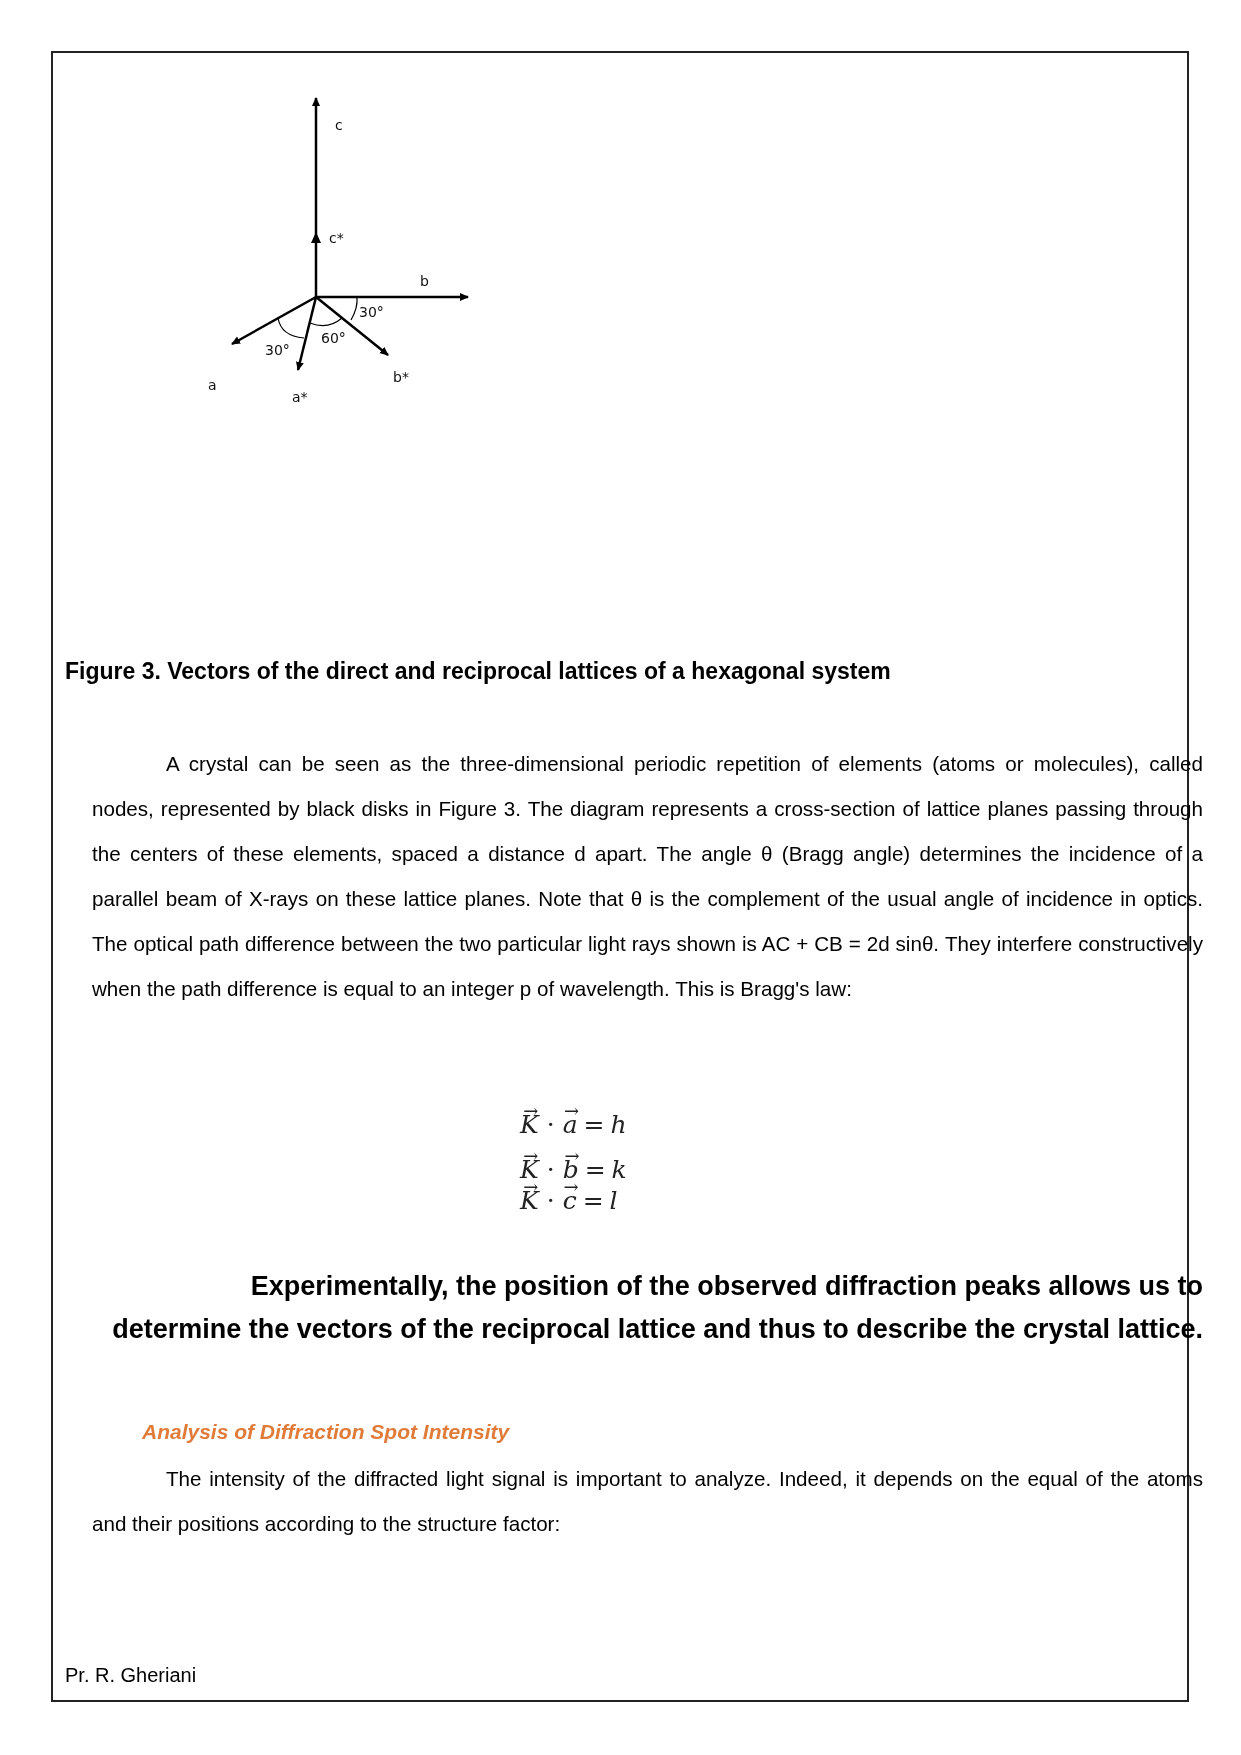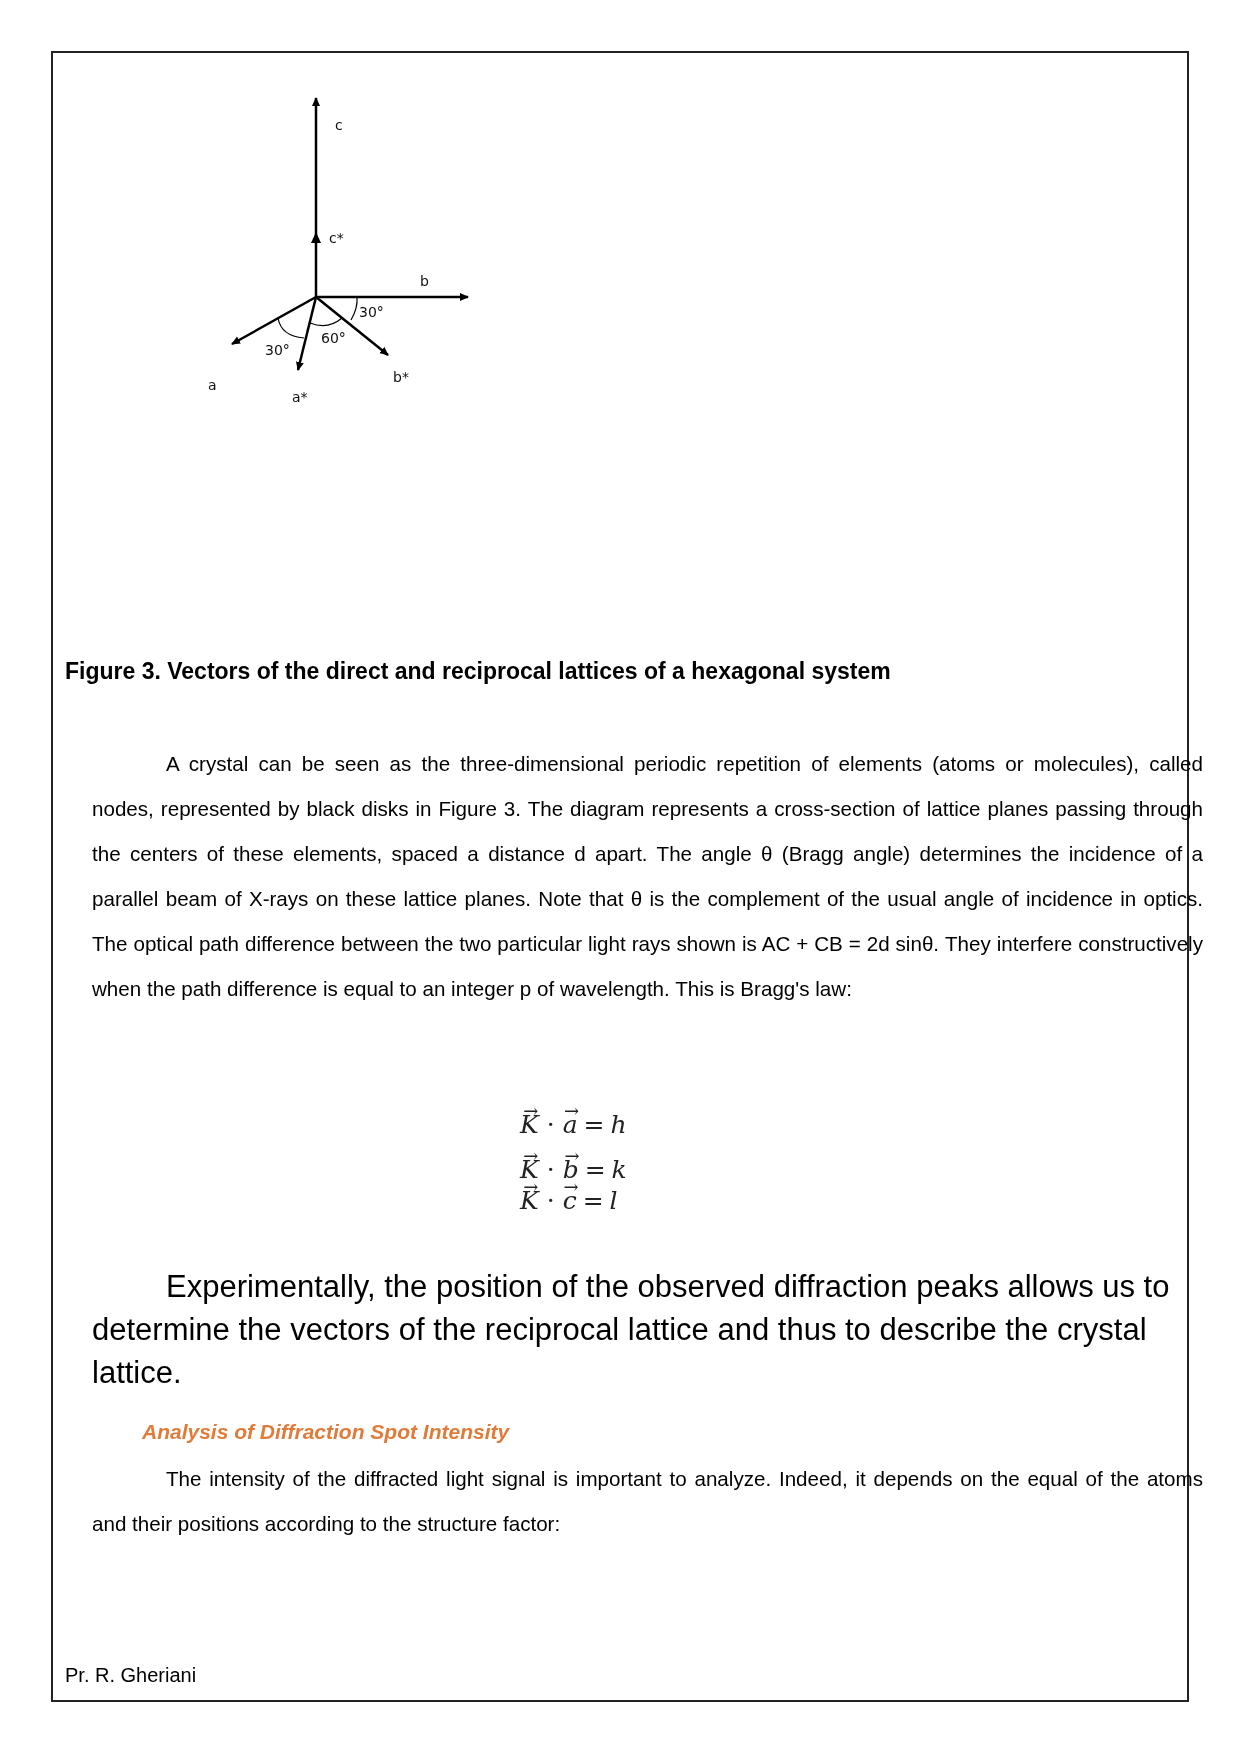--- a/index.html
+++ b/index.html
@@ -13,21 +13,21 @@
   .para .indent { display: inline-block; width: 74px; }
   .p1 { top: 741px; }
   .eq { position: absolute; left: 520px; font-family: "DejaVu Serif", serif; font-style: italic; font-size: 25px; line-height: 38px; white-space: nowrap; color: #222; }
   .eq1 { top: 1106px; }
   .eq2 { top: 1144px; margin-top: 7px; }
   .eq3 { top: 1182px; }
   .vec { position: relative; display: inline-block; }
   .vec::before { content: "\2192"; position: absolute; left: 50%; top: -14px; transform: translateX(-40%); font-style: normal; font-size: 18px; }
   .dot { font-style: normal; padding: 0 8px; }
   .eqs { font-style: normal; padding: 0 6px; }
-  .p2 { top: 1265px; font-size: 31px; line-height: 43px; text-align: left; width: 1111px; }
+  .p2 { top: 1265px; font-size: 27px; line-height: 43px; text-align: right; width: 1111px; font-weight: bold; }
   .heading { position: absolute; left: 142px; top: 1420px; font-size: 21px; font-weight: bold; font-style: italic; color: #e07b39; white-space: nowrap; }
   .p3 { top: 1456px; }
   .footer { position: absolute; left: 65px; top: 1640px; font-size: 20px; white-space: nowrap; margin-top: 24px; }
 </style>
 </head>
 <body>
 
 <div class="frame"></div>
 
 <div class="figure">

